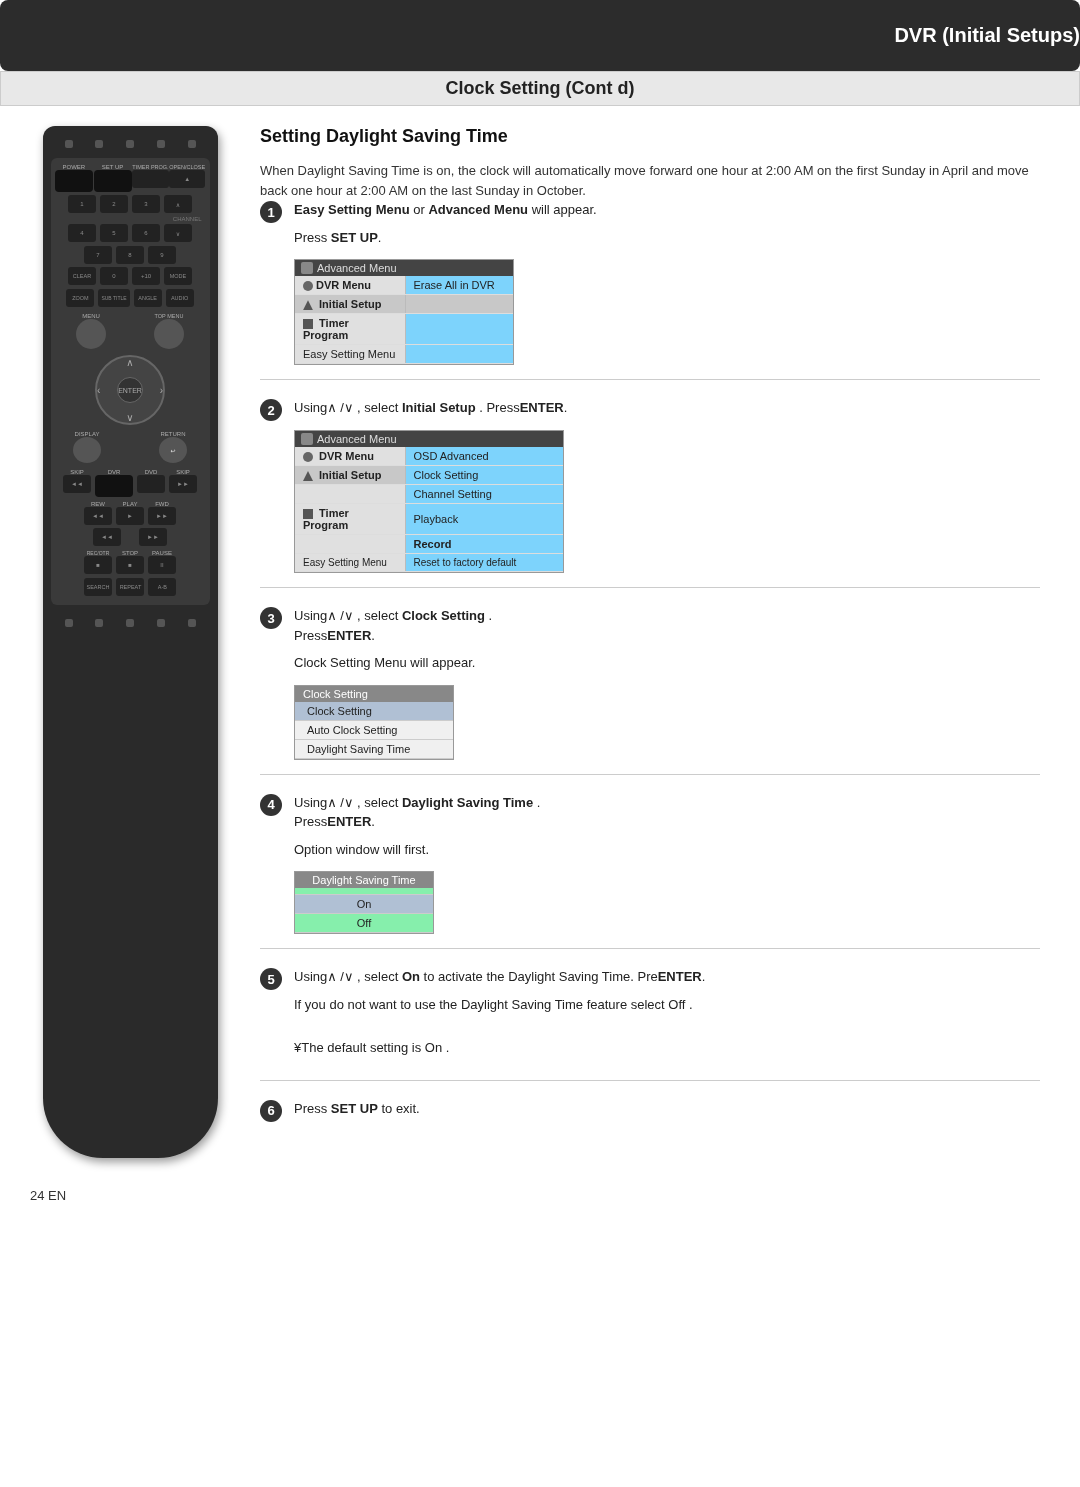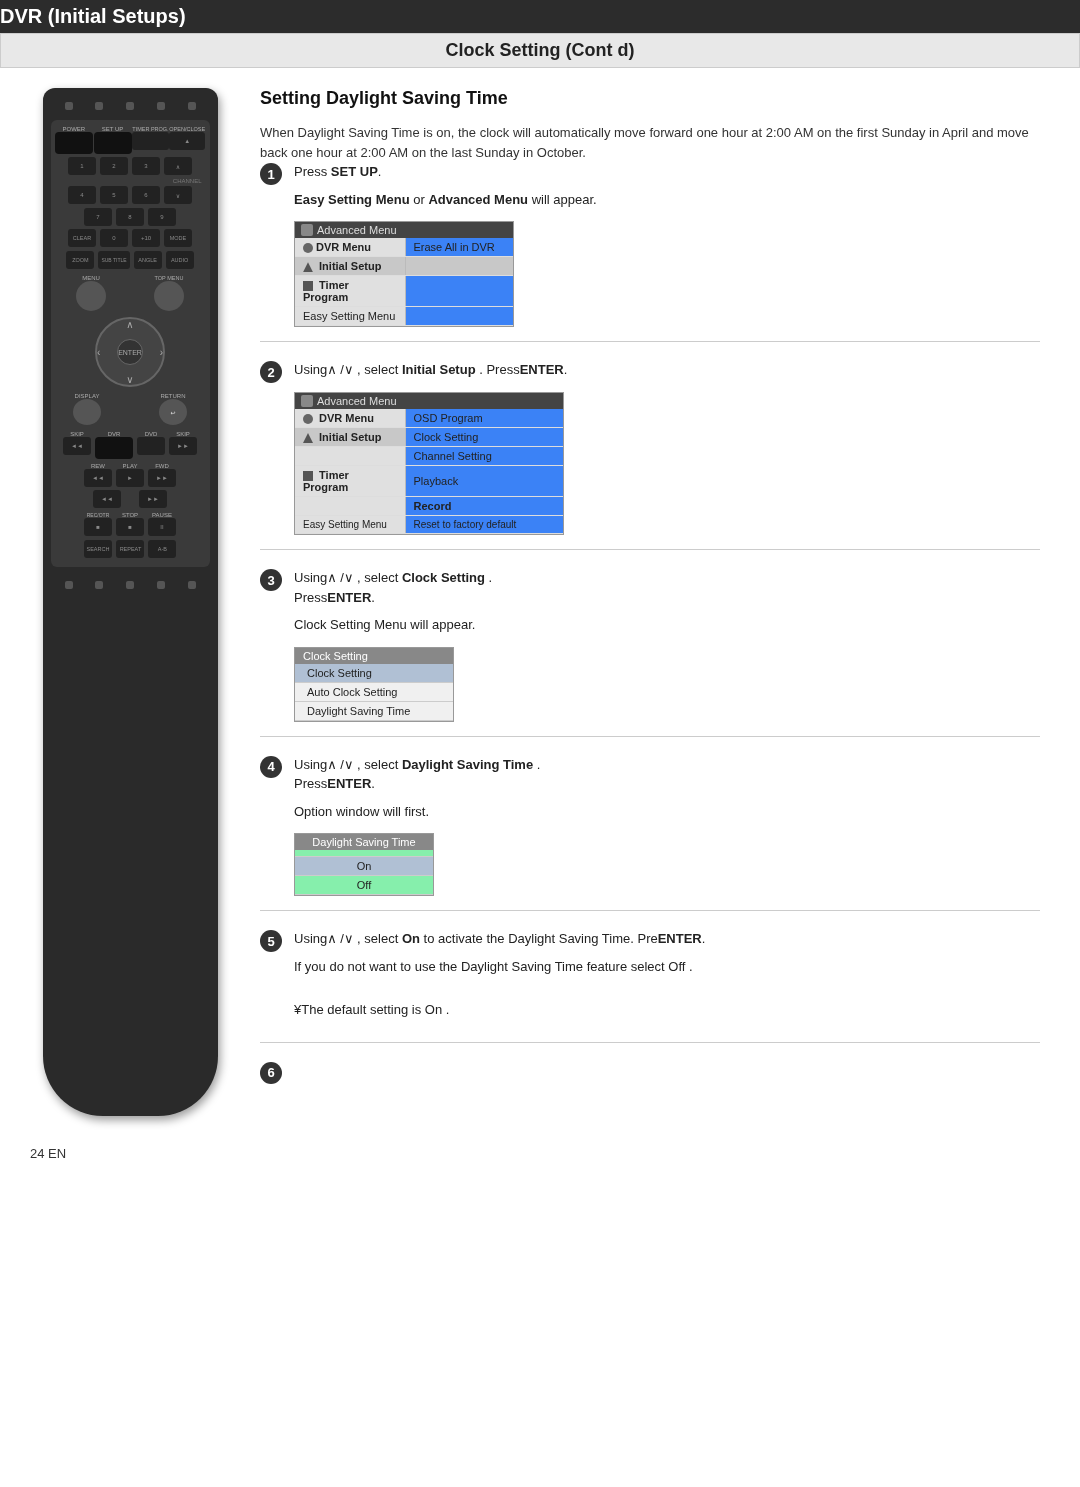--- a/index.html
+++ b/index.html
@@ -9,24 +9,25 @@
       background: #ffffff;
       font-family: Arial, Helvetica, sans-serif;
       font-size: 14px;
       color: #222;
     }
 
     
     .header-dvr {
       background: #2c2c2c;
       color: #fff;
-      text-align: left;
-      padding: 5px 0;
+      text-align: right;
+      padding: 24px 0;
       font-size: 20px;
       font-weight: bold;
+      border-radius: 8px;
     }
     .header-clock {
       background: #e8e8e8;
       border: 1px solid #ccc;
       text-align: center;
       padding: 6px 0;
       font-size: 18px;
       font-weight: bold;
     }
 
@@ -251,21 +252,21 @@
       border-bottom: 1px solid #ddd;
       margin-top: 48px;
     }
     .menu-table .left-col {
       background: #e0e0e0;
       font-weight: bold;
       width: 110px;
       border-right: 1px solid #bbb;
     }
     .menu-table .right-col {
-      background: #3b82f6;
+      background: #7dd3fc;
     }
     .menu-table .selected-row td {
       background: #c8c8c8;
     }
 
     
     .clock-menu-box {
       border: 1px solid #999;
       background: #e8e8e8;
       display: inline-block;
@@ -528,24 +529,24 @@
   <div class="content-panel">
 
     <h1 class="section-title">Setting Daylight Saving Time</h1>
 
     <p class="intro-text">When Daylight Saving Time is on, the clock will automatically move forward one hour at 2:00 AM on the first Sunday in April and move back one hour at 2:00 AM on the last Sunday in October.</p>
 
     <div class="step">
       <div class="step-num">1</div>
       <div class="step-content">
         <div class="step-text">
+          <b>Easy Setting Menu</b>  or  <b>Advanced Menu</b>  will appear.
+        </div>
+        <div class="step-text">
           Press<b> SET UP</b>.
-        </div>
-        <div class="step-text">
-          <b>Easy Setting Menu</b>  or  <b>Advanced Menu</b>  will appear.
         </div>
         
         <div class="menu-box">
           <div class="menu-title-bar">
             <span class="icon-dvr"></span>
             <span>Advanced Menu</span>
           </div>
           <table class="menu-table">
             <tbody>
                 <tr>
@@ -587,21 +588,21 @@
           <div class="menu-title-bar">
             <span class="icon-dvr"></span>
             <span>Advanced Menu</span>
           </div>
           <table class="menu-table">
             <tbody>
                 <tr>
               <td class="left-col">
                 <span class="menu-icon-dvr"></span> DVR Menu
               </td>
-              <td class="right-col">OSD Program</td>
+              <td class="right-col">OSD Advanced</td>
             </tr>
             <tr style="background:#d8d8d8;">
               <td class="left-col" style="background:#c8c8c8;">
                 <span class="menu-icon-setup"></span> Initial Setup
               </td>
               <td class="right-col">Clock Setting</td>
             </tr>
             <tr>
               <td class="left-col" style="background:#e0e0e0;"></td>
               <td class="right-col">Channel Setting</td>
@@ -667,20 +668,25 @@
           Using∧ /∨ , select <b>On</b>  to activate the Daylight Saving Time. Pre<b>ENTER</b>.
         </div>
         <div class="step-text">If you do not want to use the Daylight Saving Time feature select Off .</div>
         <br>
         <div class="step-text">¥The default setting is On .</div>
       </div>
     </div>
 
     <div class="step" style="border-bottom:none;">
       <div class="step-num">6</div>
+      <div class="step-content">
+        <div class="step-text">
+          Press<b> SET UP</b> to exit.
+        </div>
+      </div>
     </div>
 
   </div>
 </div>
 
 <div class="page-footer">
   <span>24  EN</span>
 </div>
 
 </body></html>

